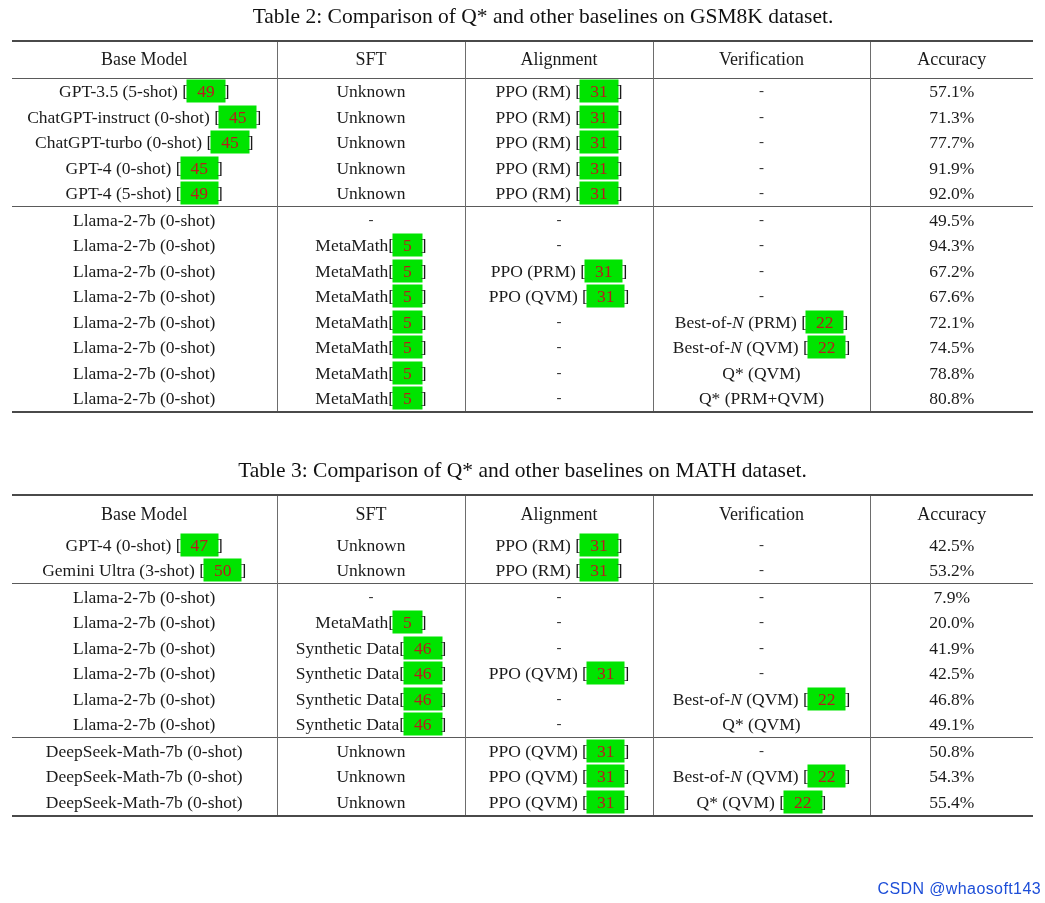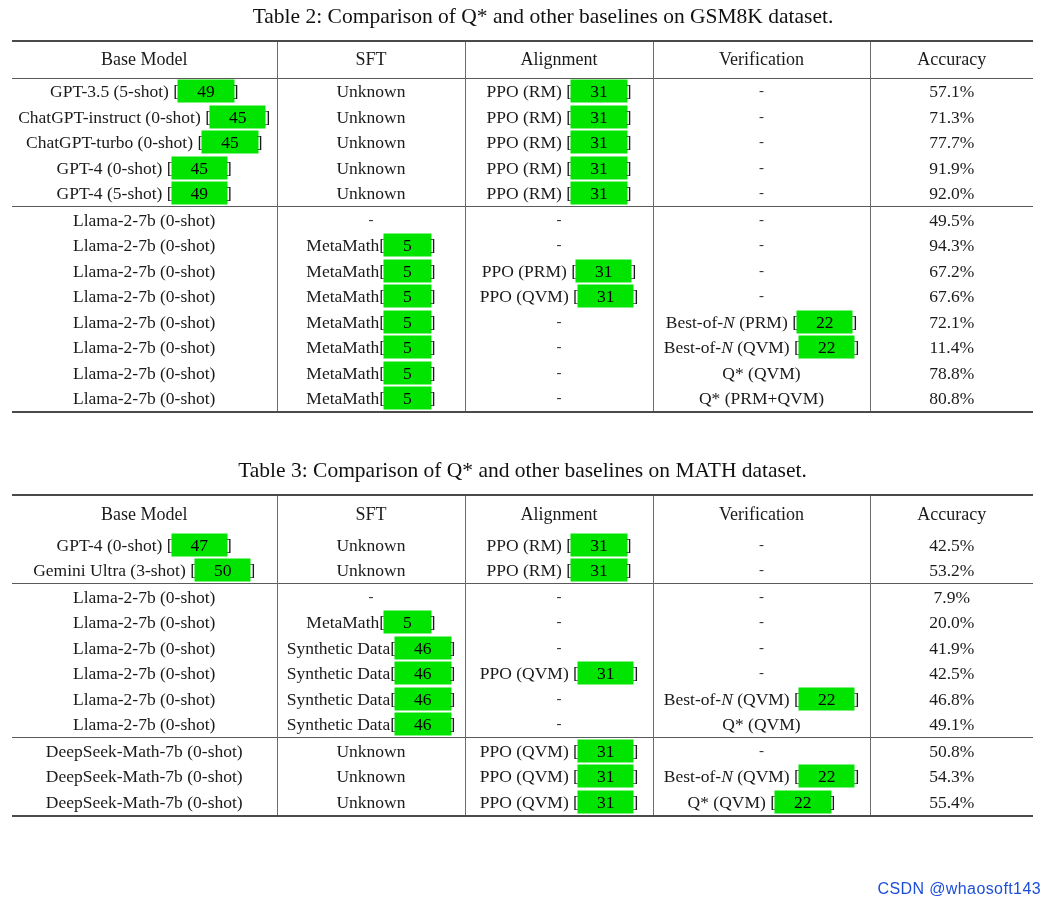--- a/index.html
+++ b/index.html
@@ -89,22 +89,22 @@
 
   .bold { font-weight: bold; }
   .ital { font-style: italic; }
 
   .cite {
     display: inline-block;
     position: relative;
   }
   .cite .num {
     background: #00e400;
-    color: #000000;
-    padding: 0 18px;
+    color: #b91c1c;
+    padding: 0 9px;
     box-shadow: 0 0 0 1.5px #00e400;
   }
 
   .dash {
     color: #333;
     font-size: 15px;
     line-height: 1;
     display: inline-block;
     transform: translateY(-2px);
   }
@@ -216,21 +216,21 @@
               <td class="vsep"><span>MetaMath</span><span class="cite">[<span class="num">5</span>]</span></td>
               <td class="vsep"><span class="dash">-</span></td>
               <td class="vsep"><span>Best-of-<span class="ital">N</span> (PRM)</span> <span class="cite">[<span class="num">22</span>]</span></td>
               <td class="vsep">72.1%</td>
             </tr>
             <tr class="data">
               <td class=""><span>Llama-2-7b (0-shot)</span></td>
               <td class="vsep"><span>MetaMath</span><span class="cite">[<span class="num">5</span>]</span></td>
               <td class="vsep"><span class="dash">-</span></td>
               <td class="vsep"><span>Best-of-<span class="ital">N</span> (QVM)</span> <span class="cite">[<span class="num">22</span>]</span></td>
-              <td class="vsep">11.4%</td>
+              <td class="vsep">74.5%</td>
             </tr>
             <tr class="data">
               <td class=""><span>Llama-2-7b (0-shot)</span></td>
               <td class="vsep"><span>MetaMath</span><span class="cite">[<span class="num">5</span>]</span></td>
               <td class="vsep"><span class="dash">-</span></td>
               <td class="vsep"><span>Q* (QVM)</span></td>
               <td class="vsep">78.8%</td>
             </tr>
             <tr class="data pad-bot">
               <td class=""><span>Llama-2-7b (0-shot)</span></td>

